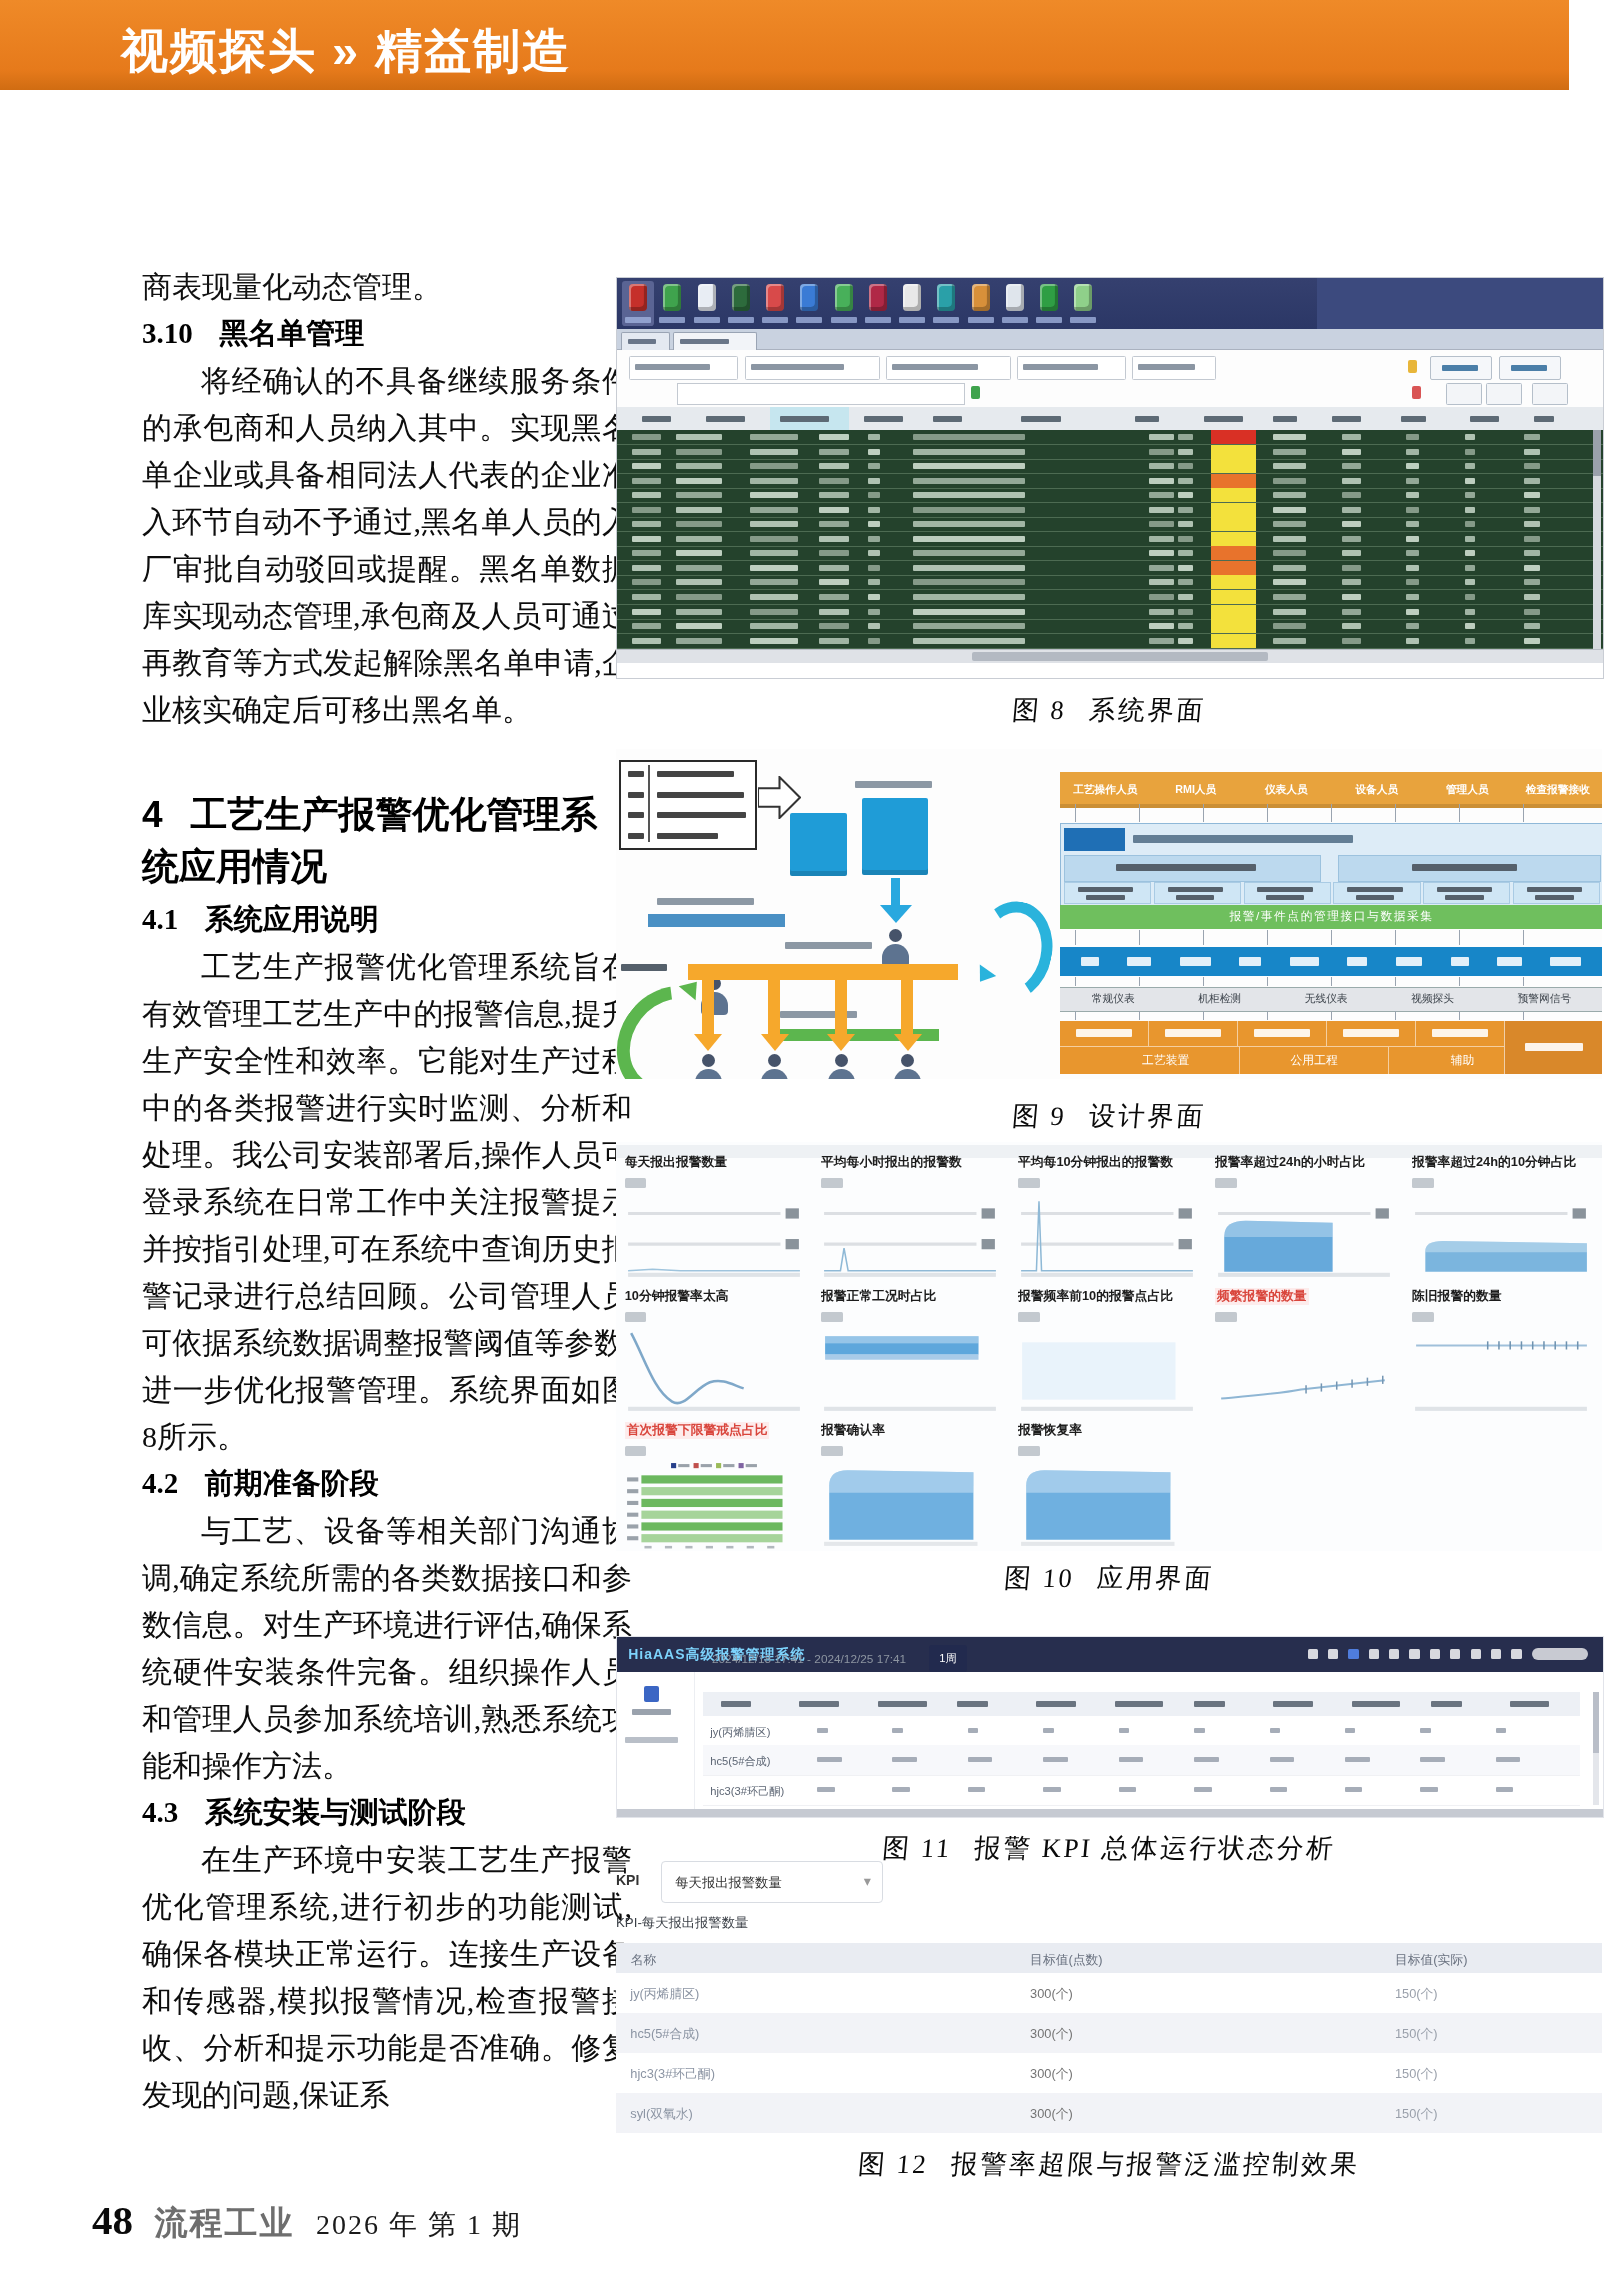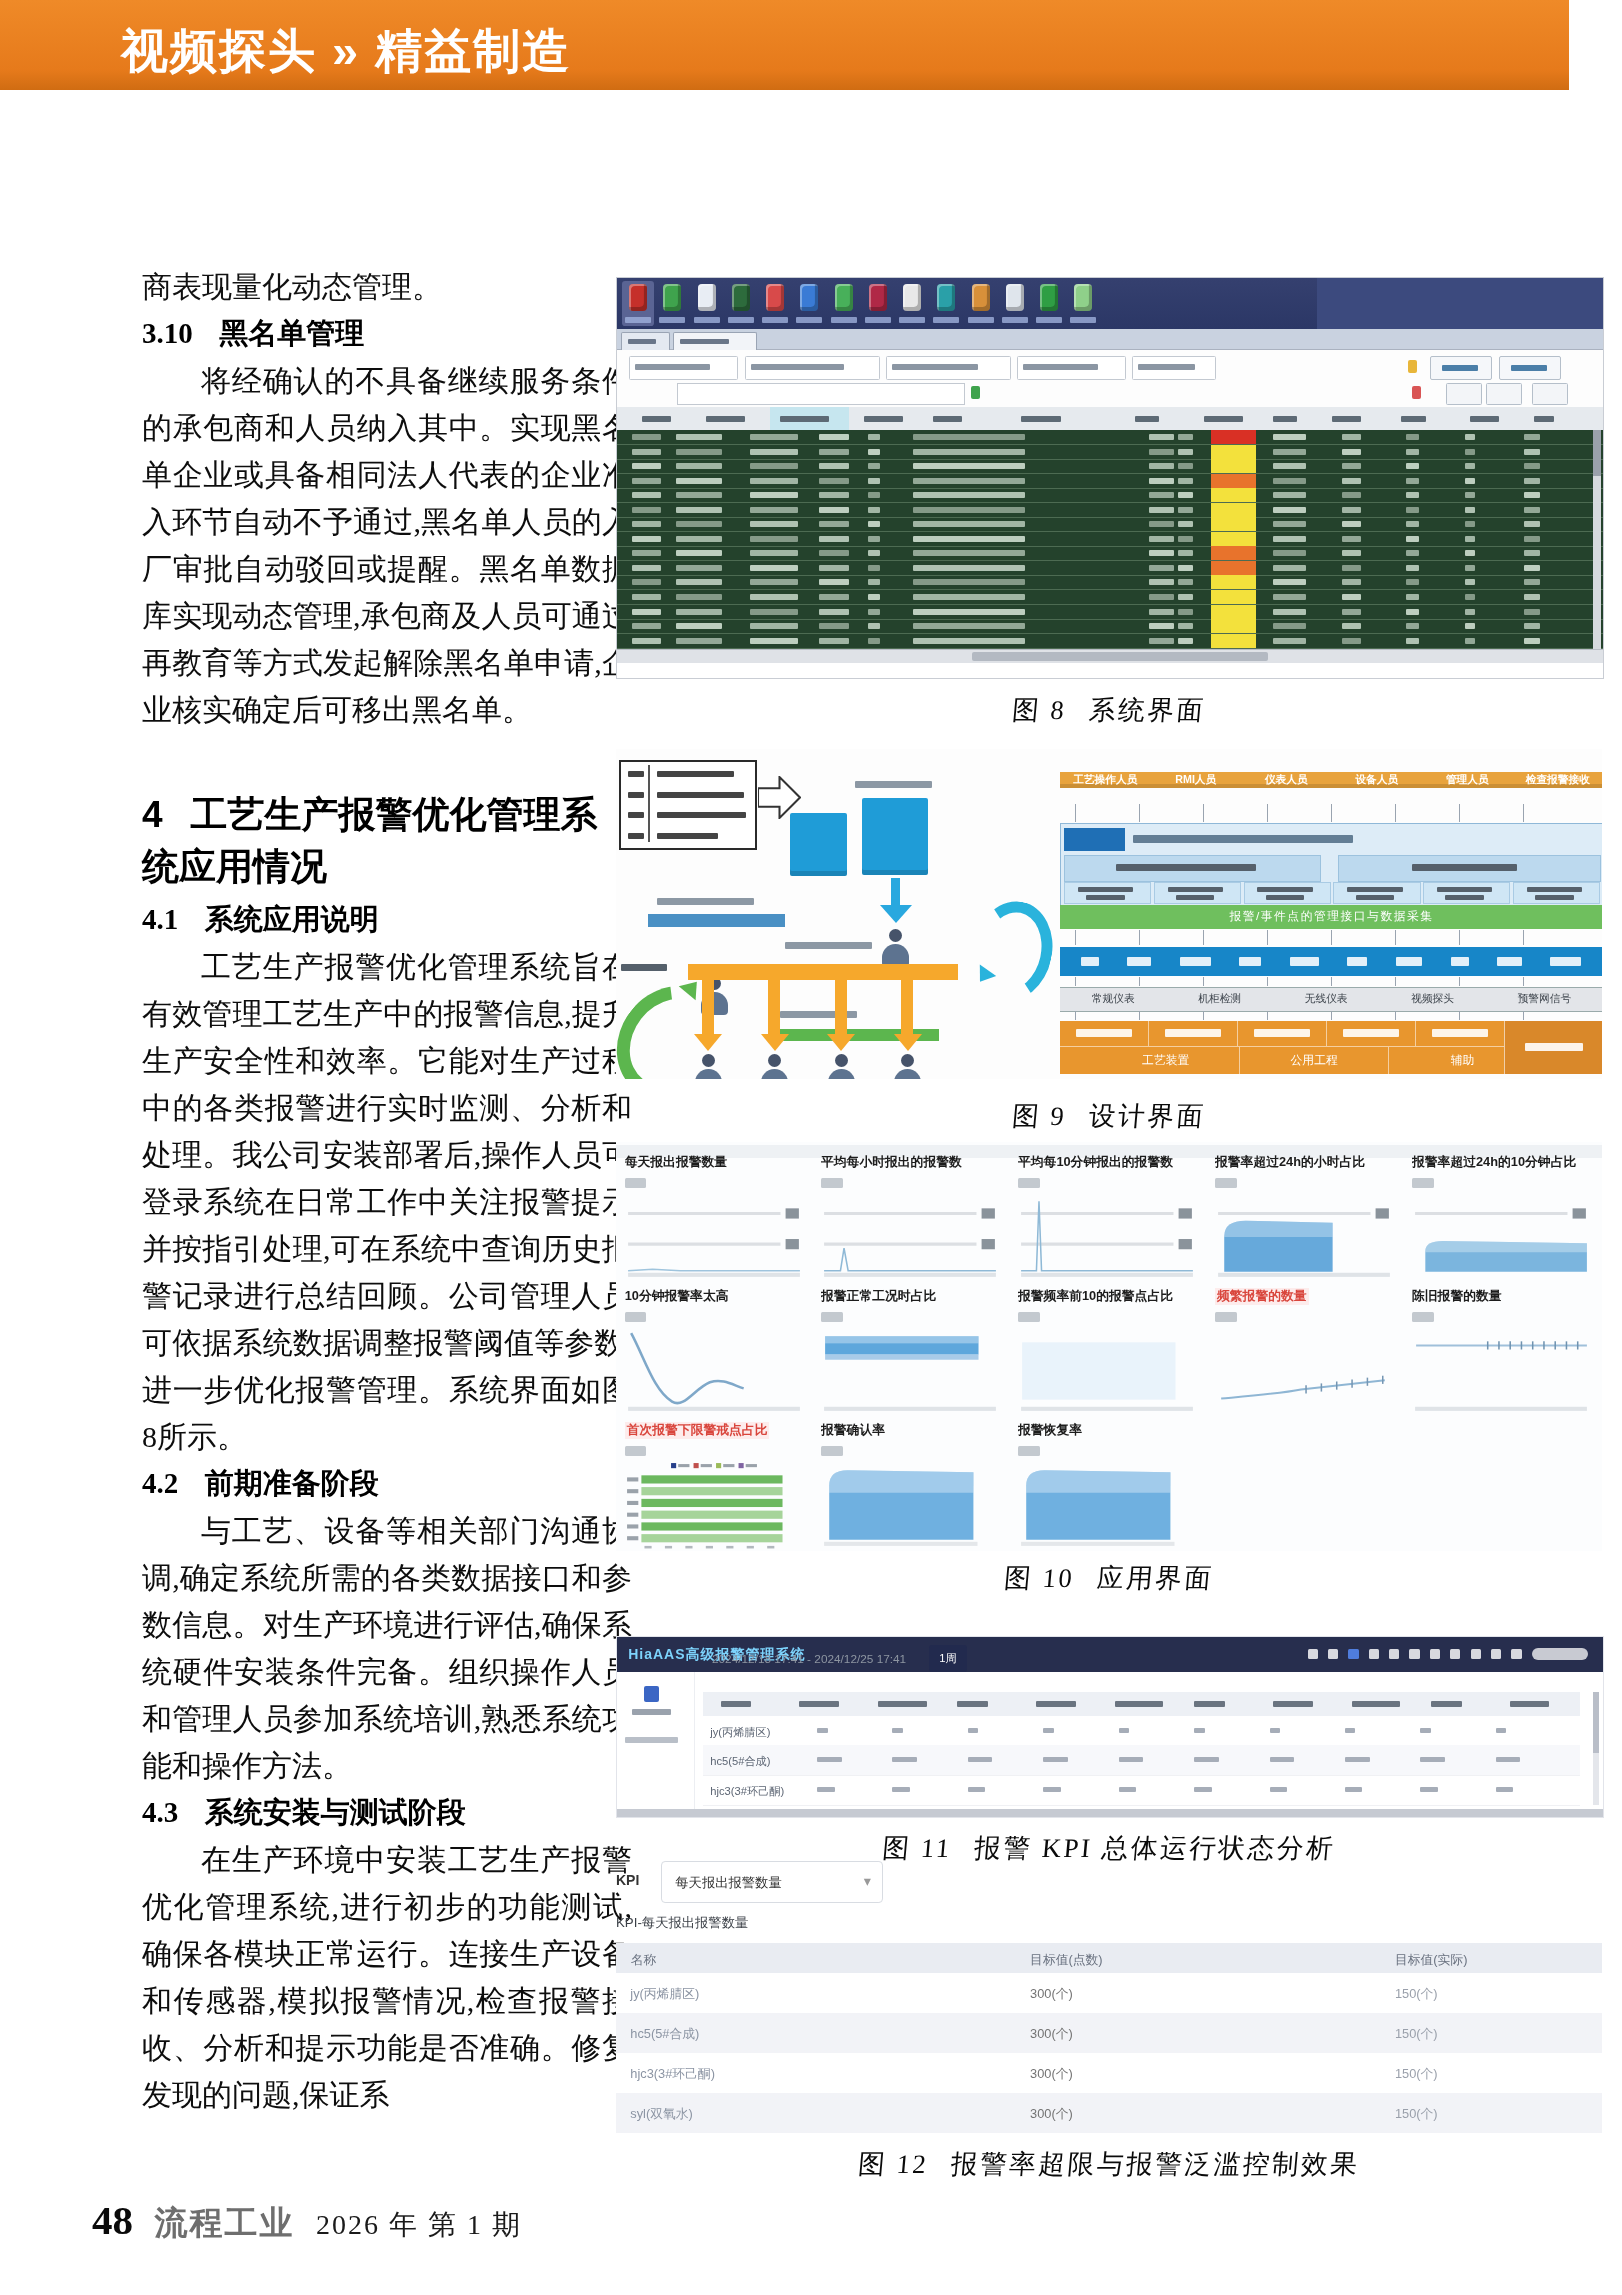--- a/index.html
+++ b/index.html
@@ -89,21 +89,21 @@
   .f9-ahead{position:absolute;top:285px;width:0;height:0;border-left:14px solid transparent;border-right:14px solid transparent;border-top:17.4px solid #f6a82c;z-index:3;}
   .f9-person{top:305px;z-index:4;}
   .f9-greenbar{position:absolute;left:152px;top:280px;width:171px;height:12.3px;background:#5cb64e;z-index:1;}
   .f9-garc{position:absolute;left:4.1px;top:234px;width:77px;height:93px;border:13.3px solid #5cb64e;
      border-radius:50%;border-top-color:transparent;border-right-color:transparent;transform:rotate(38deg);}
   .f9-ghead{position:absolute;left:65px;top:231px;width:0;height:0;border-left:11.2px solid transparent;border-right:11.2px solid transparent;border-bottom:15.3px solid #5cb64e;transform:rotate(40deg);}
   .f9-carc{position:absolute;left:357px;top:152px;width:57px;height:78px;border:11.2px solid #2ab3dc;
      border-radius:50%;border-left-color:transparent;border-bottom-color:transparent;transform:rotate(12deg);}
   .f9-chead{position:absolute;left:358px;top:220px;width:0;height:0;border-left:10.2px solid transparent;border-right:10.2px solid transparent;border-top:14.3px solid #2ab3dc;transform:rotate(35deg);}
   .f9-right{position:absolute;left:444px;top:0;width:543px;height:330px;}
-  .f9-roles{position:absolute;left:0;top:22.5px;width:100%;height:16px;display:flex;gap:0;}
+  .f9-roles{position:absolute;left:0;top:22.5px;width:100%;height:36px;display:flex;gap:0;}
   .f9-role{flex:1;background:#e8a33d;color:#fff;font-family:"Liberation Sans",sans-serif;font-weight:bold;
      font-size:10.7px;display:flex;align-items:center;justify-content:center;box-shadow:inset 0 -4.1px 0 rgba(0,0,0,.12);}
   .f9-conn{position:absolute;left:15.3px;width:511px;background:repeating-linear-gradient(90deg,#9aa4b0 0 1.5px,transparent 1.5px 64px);}
   .f9-bluepanel{position:absolute;left:0;top:74px;width:100%;height:82px;background:#ddecf7;border:1px solid #8fb8d8;}
   .f9-bp1{position:absolute;left:3.1px;top:4.1px;width:61px;height:22.5px;background:#1f6fb5;}
   .f9-bp1sm{position:absolute;left:72px;top:11.2px;width:220px;height:7.7px;background:#3a5a74;opacity:.75;border-radius:1px;}
   .f9-bp2{position:absolute;top:31px;height:24.5px;background:#bcd9ee;border:0.5px solid #9cc2de;}
   .f9-greenwide{position:absolute;left:0;top:156px;width:100%;height:23.5px;background:#6fbf5e;color:#fff;
      font-size:11.8px;font-family:"Liberation Sans",sans-serif;display:flex;align-items:center;justify-content:center;letter-spacing:1.5px;}
   .f9-protocol{position:absolute;left:0;top:198px;width:100%;height:29px;background:#1786c8;display:flex;align-items:center;justify-content:space-around;padding:0 7.2px;box-sizing:border-box;}

